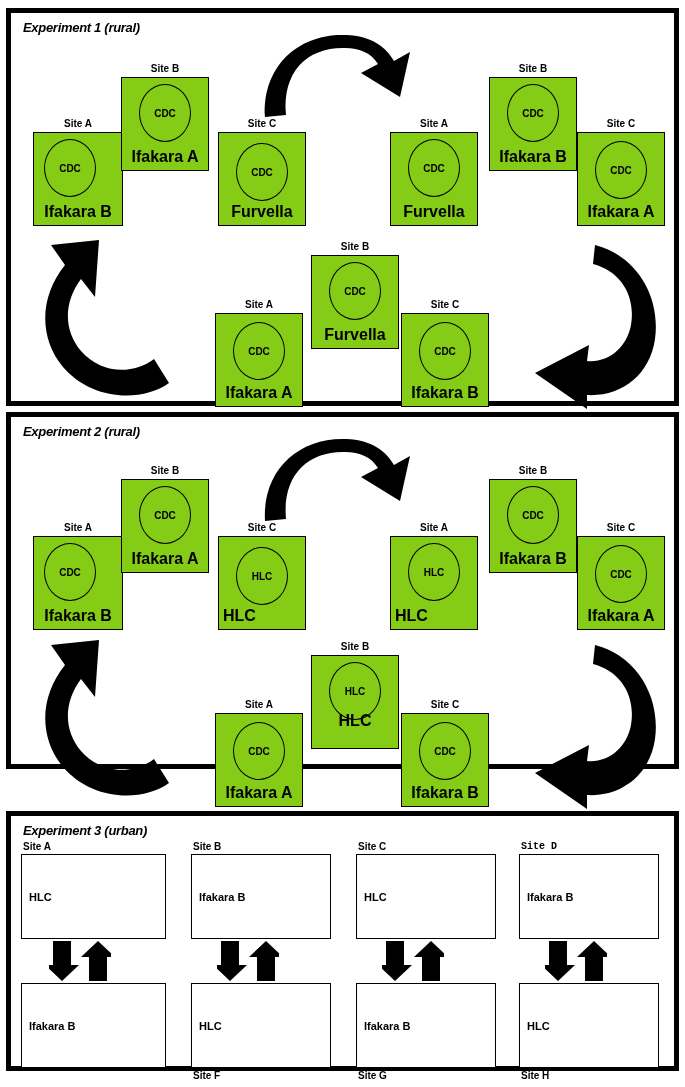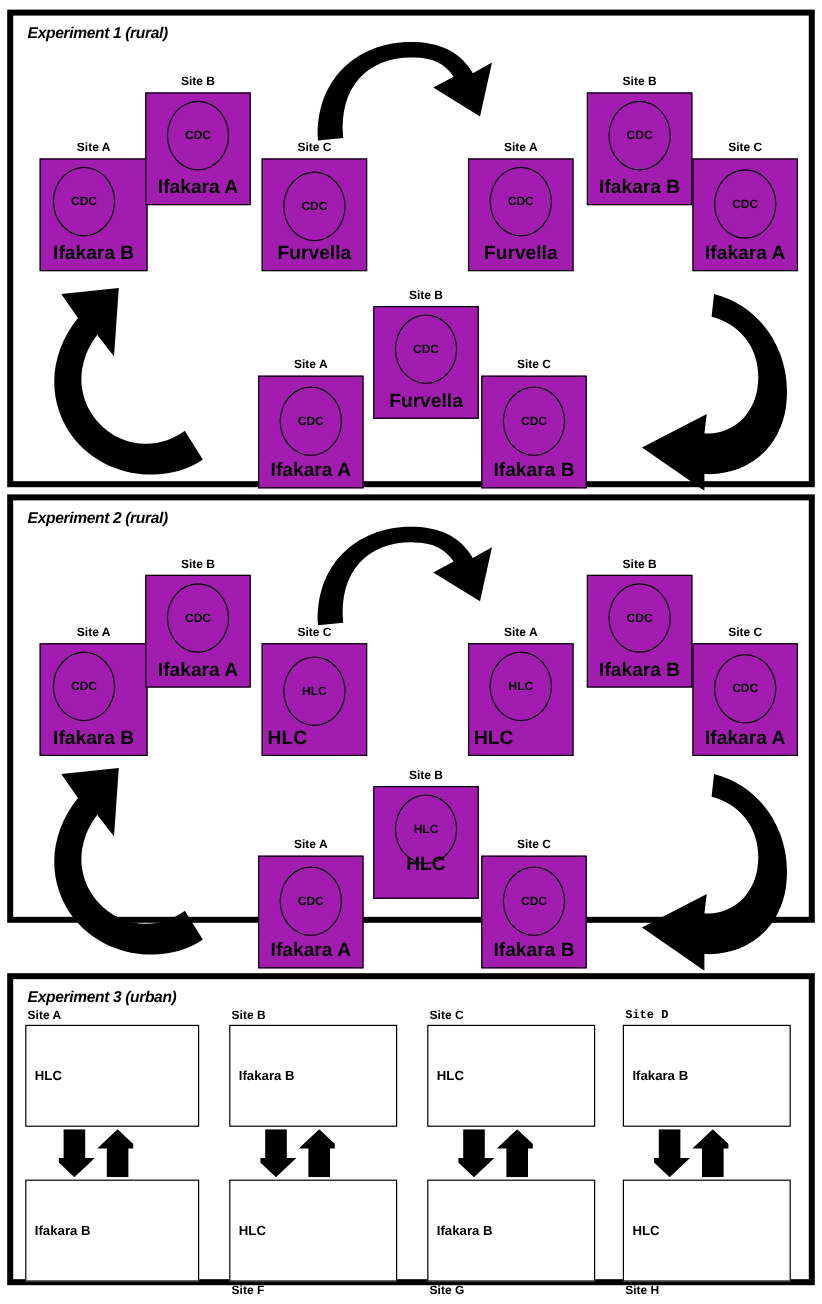--- a/index.html
+++ b/index.html
@@ -61,21 +61,21 @@
     line-height: 12px;
   }
   .site-box {
     position: absolute;
     top: 14px;
     left: 0;
     width: 100%;
     height: calc(100% - 14px);
     border: 1px solid #000000;
     box-sizing: border-box;
-    background: #a21caf;
+    background: #84cc16;
   }
   .site-circle {
     position: absolute;
     border: 1px solid #000000;
     border-radius: 50%;
     background: transparent;
     box-sizing: border-box;
     display: flex;
     align-items: center;
     justify-content: center;

